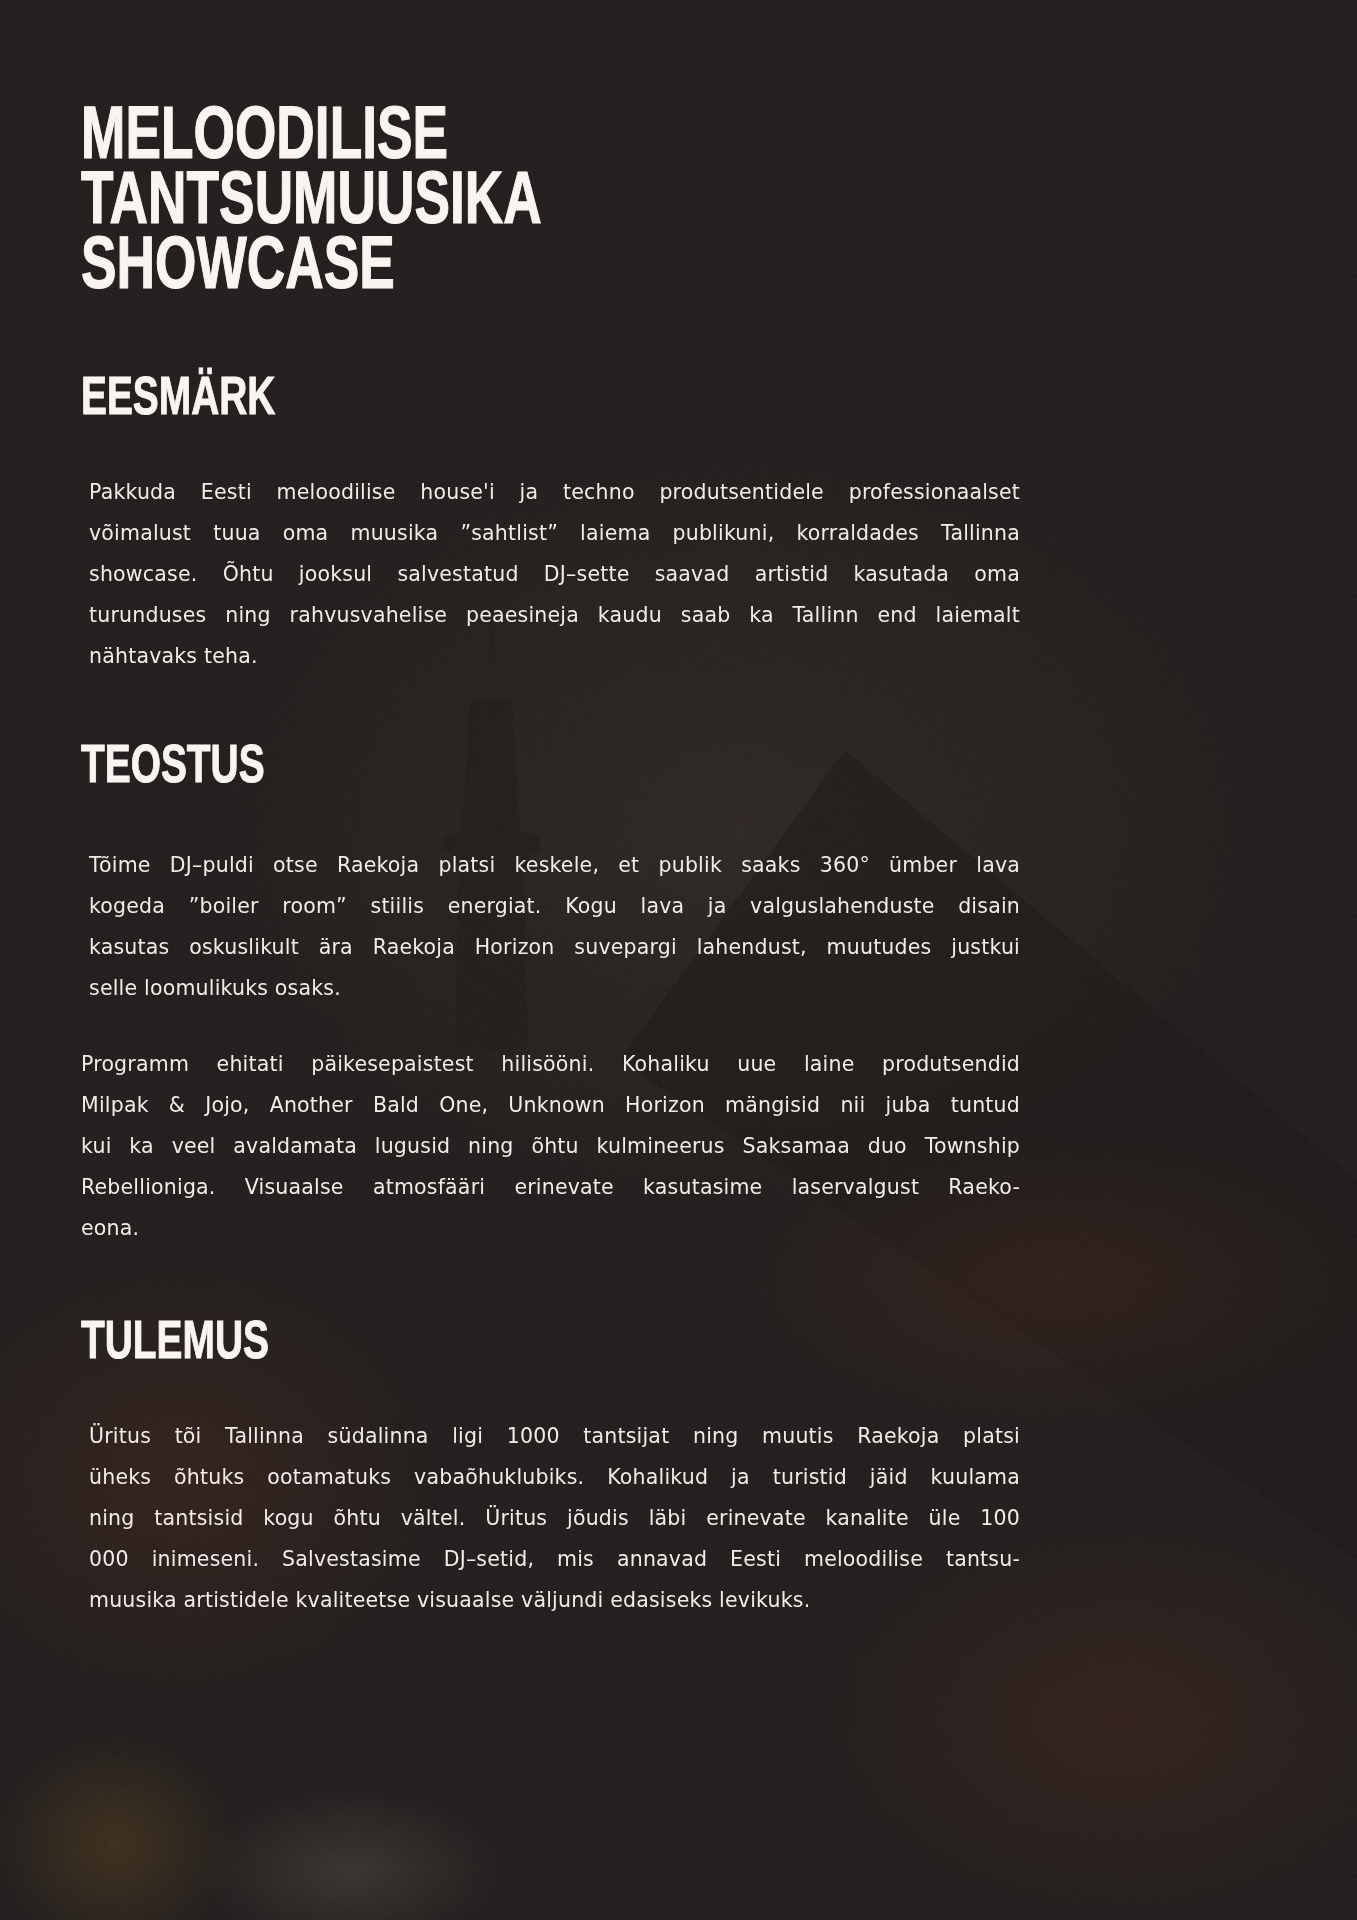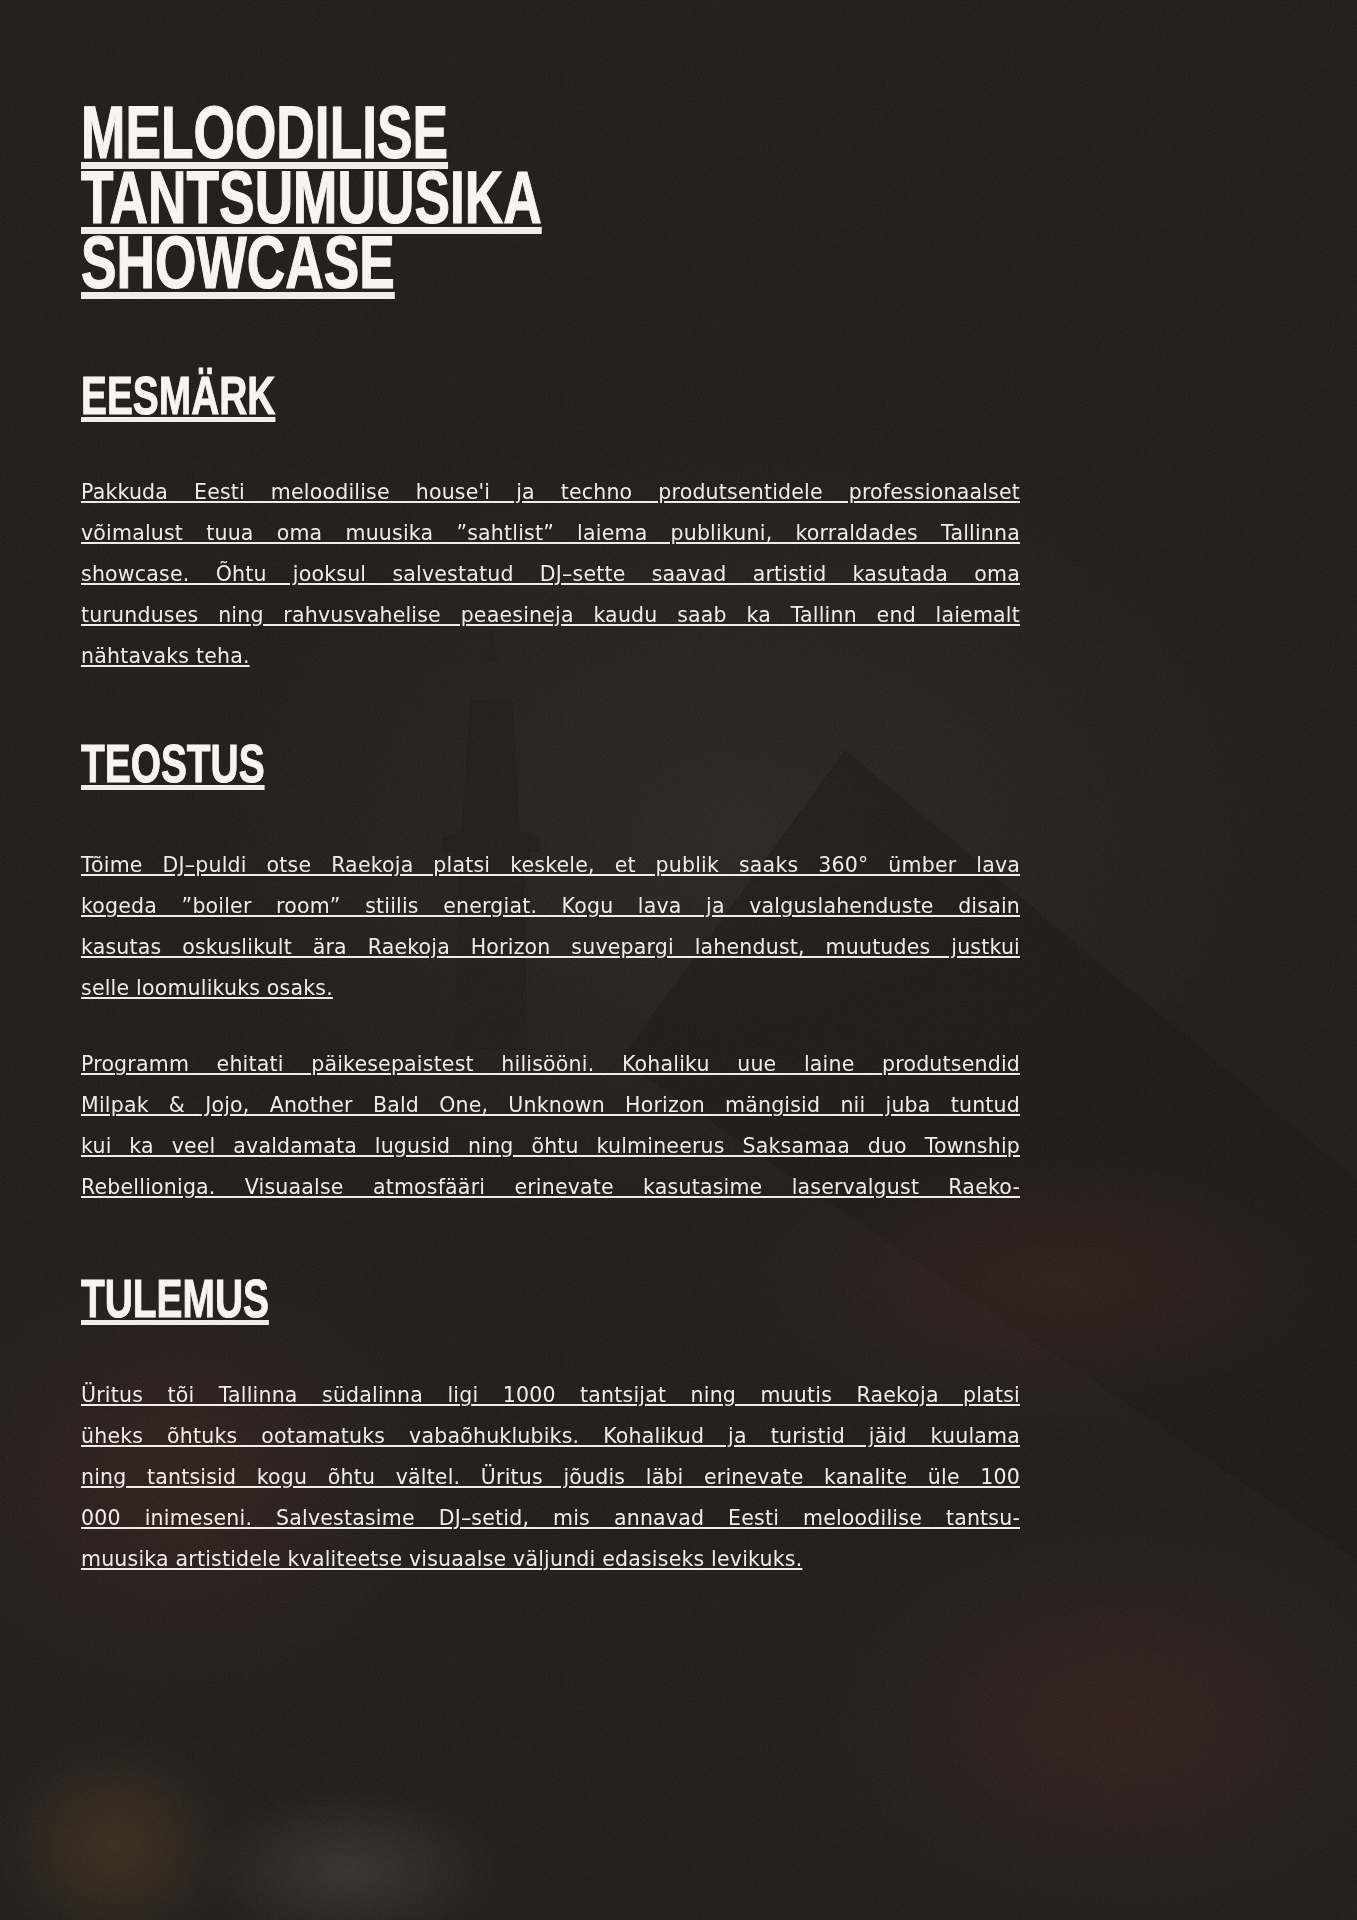--- a/index.html
+++ b/index.html
@@ -8,21 +8,20 @@
     background:#151110;
     overflow:hidden;
     position:relative;
     font-family:"DejaVu Sans",sans-serif;
   }
   .bg{position:absolute;left:0;top:0;width:1357px;height:1920px;z-index:0;}
   .content{
     position:relative;z-index:1;
     margin-left:81px;width:939px;
     color:#f1ece8;
-    text-decoration:underline;
   }
   h1{
     margin:0;padding-top:100px;
     font-family:"Liberation Sans",sans-serif;
     font-weight:700;
     font-size:74px;line-height:65px;
     color:#f7f4f1;
     -webkit-text-stroke:1.2px #f7f4f1;
     transform:scaleX(0.72);
     transform-origin:0 0;
@@ -37,21 +36,21 @@
     color:#f7f4f1;
     -webkit-text-stroke:1px #f7f4f1;
     transform:scaleX(0.72);
     transform-origin:0 0;
     white-space:nowrap;
   }
   section.s0 h2{margin-top:73px;}
   section.s1 h2{margin-top:59px;}
   section.s2 h2{margin-top:63px;}
   .para{margin-top:35px;}
-  h2 + .para{margin-top:50px;}
+  h2 + .para{margin-top:50px;margin-left:8px;}
   section.s1 h2 + .para{margin-top:55px;}
   .line{
     font-size:20.5px;
     line-height:41px;
     letter-spacing:0.2px;
     color:#f1ece8;
     text-align:justify;
     text-align-last:justify;
   }
   .line.last{text-align-last:left;}
@@ -124,20 +123,21 @@
           <div class="line">Tõime DJ–puldi otse Raekoja platsi keskele, et publik saaks 360° ümber lava</div>
           <div class="line">kogeda ”boiler room” stiilis energiat. Kogu lava ja valguslahenduste disain</div>
           <div class="line">kasutas oskuslikult ära Raekoja Horizon suvepargi lahendust, muutudes justkui</div>
           <div class="line last">selle loomulikuks osaks.</div>
         </div>
         <div class="para">
           <div class="line">Programm ehitati päikesepaistest hilisööni. Kohaliku uue laine produtsendid</div>
           <div class="line">Milpak &amp; Jojo, Another Bald One, Unknown Horizon mängisid nii juba tuntud</div>
           <div class="line">kui ka veel avaldamata lugusid ning õhtu kulmineerus Saksamaa duo Township</div>
           <div class="line">Rebellioniga. Visuaalse atmosfääri erinevate kasutasime laservalgust Raeko-</div>
+          <div class="line last">eona.</div>
         </div>
       </section>
       <section class="s2">
         <h2>TULEMUS</h2>
         <div class="para">
           <div class="line">Üritus tõi Tallinna südalinna ligi 1000 tantsijat ning muutis Raekoja platsi</div>
           <div class="line">üheks õhtuks ootamatuks vabaõhuklubiks. Kohalikud ja turistid jäid kuulama</div>
           <div class="line">ning tantsisid kogu õhtu vältel. Üritus jõudis läbi erinevate kanalite üle 100</div>
           <div class="line">000 inimeseni. Salvestasime DJ–setid, mis annavad Eesti meloodilise tantsu-</div>
           <div class="line last">muusika artistidele kvaliteetse visuaalse väljundi edasiseks levikuks.</div>

